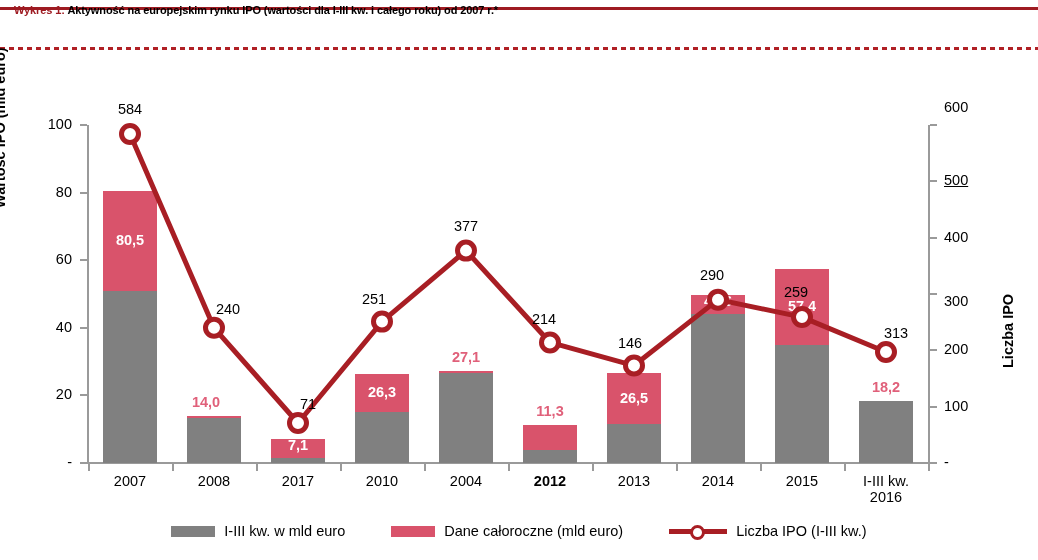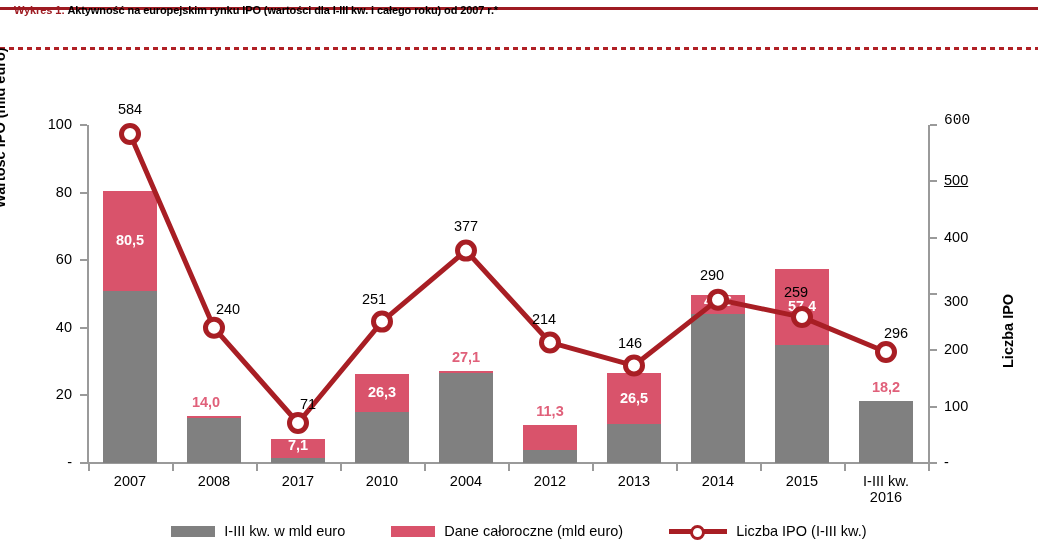--- a/index.html
+++ b/index.html
@@ -141,21 +141,21 @@
       <div class="ylab-r" style="left: 944px; top: 340.667px;">100</div>
       <div class="tick-r" style="top: 291.333px;"></div>
       <div class="ylab-r" style="left: 944px; top: 284.333px;">200</div>
       <div class="tick-r" style="top: 235px;"></div>
       <div class="ylab-r" style="left: 944px; top: 228px; margin-top: 8px;">300</div>
       <div class="tick-r" style="top: 178.667px;"></div>
       <div class="ylab-r" style="left: 944px; top: 171.667px;">400</div>
       <div class="tick-r" style="top: 122.333px;"></div>
       <div class="ylab-r" style="left: 944px; top: 115.333px; text-decoration: underline;">500</div>
       <div class="tick-r" style="top: 66px;"></div>
-      <div class="ylab-r" style="left: 944px; top: 55px; font-family: Liberation Mono, monospace;">600</div>
+      <div class="ylab-r" style="left: 944px; top: 42px;">600</div>
     </div>
   <div id="xticks">
       <div class="tick-x" style="left: 88px;"></div>
       <div class="tick-x" style="left: 172px;"></div>
       <div class="tick-x" style="left: 256px;"></div>
       <div class="tick-x" style="left: 340px;"></div>
       <div class="tick-x" style="left: 424px;"></div>
       <div class="tick-x" style="left: 508px;"></div>
       <div class="tick-x" style="left: 592px;"></div>
       <div class="tick-x" style="left: 676px;"></div>
@@ -212,40 +212,40 @@
   <div id="ptlabs">
       <div class="pt-lab" style="left: 100px; top: 44.0133px;">584</div>
       <div class="pt-lab" style="left: 198px; top: 243.8px;">240</div>
       <div class="pt-lab" style="left: 278px; top: 339.003px;">71</div>
       <div class="pt-lab" style="left: 344px; top: 233.603px;">251</div>
       <div class="pt-lab" style="left: 436px; top: 160.623px;">377</div>
       <div class="pt-lab" style="left: 514px; top: 254.447px;">214</div>
       <div class="pt-lab" style="left: 600px; top: 277.543px;">146</div>
       <div class="pt-lab" style="left: 682px; top: 209.633px;">290</div>
       <div class="pt-lab" style="left: 766px; top: 227.097px;">259</div>
-      <div class="pt-lab" style="left: 866px; top: 268.023px;">296</div>
+      <div class="pt-lab" style="left: 866px; top: 268.023px;">313</div>
     </div>
 
   <div id="xlabs">
       <div class="xlab" style="left: 88px; width: 84px; top: 415px;">
         <div>2007</div>
       </div>
       <div class="xlab" style="left: 172px; width: 84px; top: 415px;">
         <div>2008</div>
       </div>
       <div class="xlab" style="left: 256px; width: 84px; top: 415px;">
         <div>2017</div>
       </div>
       <div class="xlab" style="left: 340px; width: 84px; top: 415px;">
         <div>2010</div>
       </div>
       <div class="xlab" style="left: 424px; width: 84px; top: 415px;">
         <div>2004</div>
       </div>
-      <div class="xlab" style="left: 508px; width: 84px; top: 415px;">
+      <div class="xlab" style="left: 508px; width: 84px; top: 415px; font-weight: bold;">
         <div>2012</div>
       </div>
       <div class="xlab" style="left: 592px; width: 84px; top: 415px;">
         <div>2013</div>
       </div>
       <div class="xlab" style="left: 676px; width: 84px; top: 415px;">
         <div>2014</div>
       </div>
       <div class="xlab" style="left: 760px; width: 84px; top: 415px;">
         <div>2015</div>

